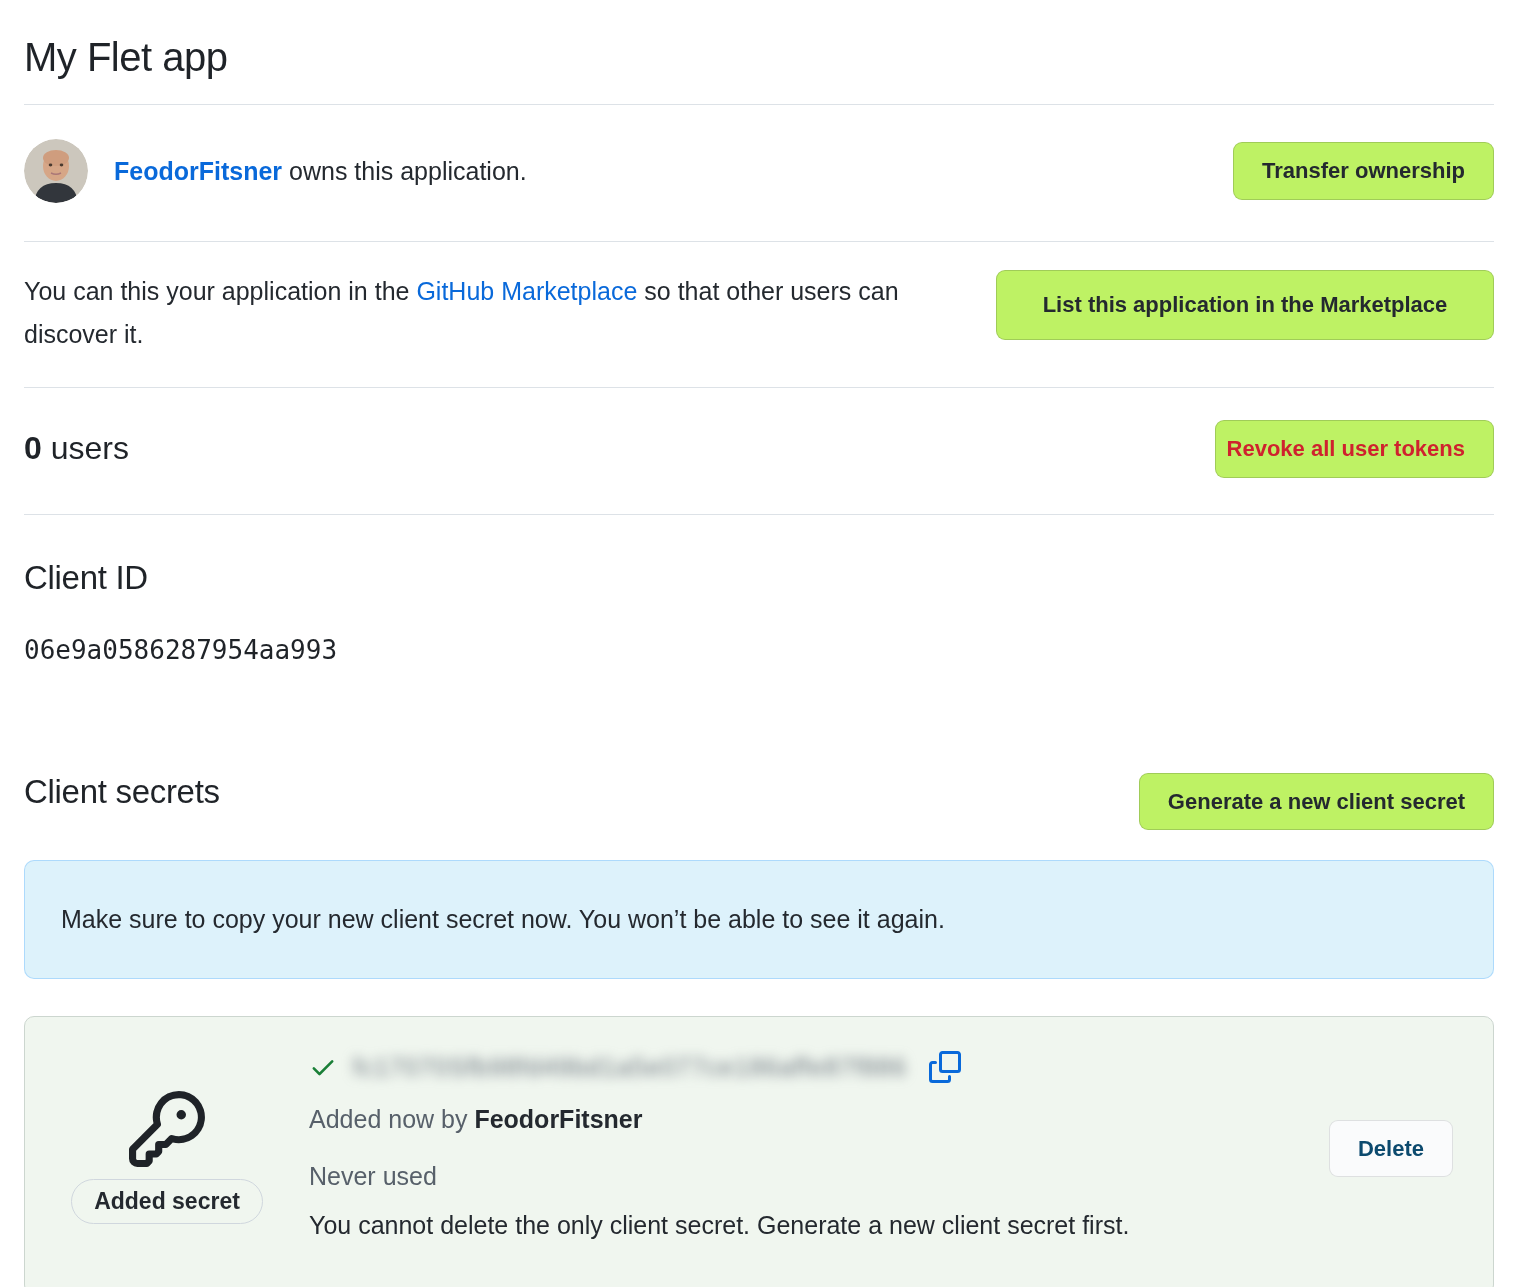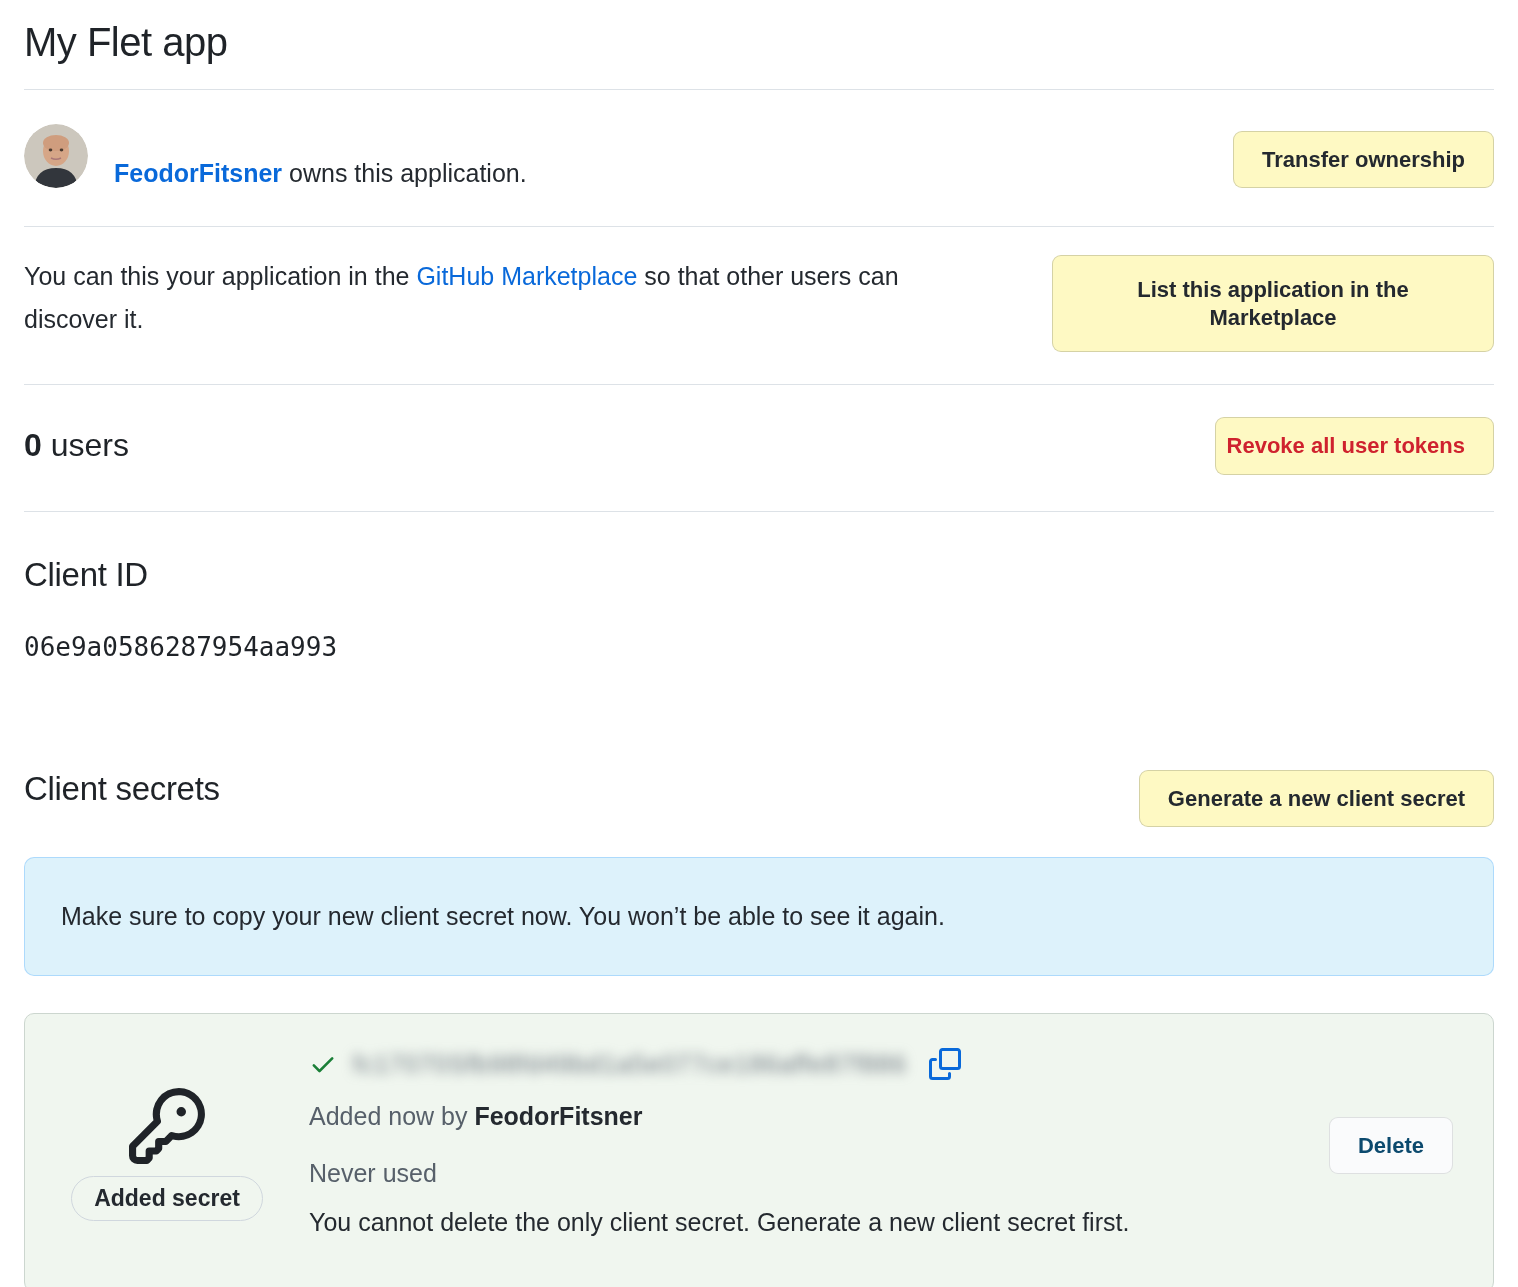--- a/index.html
+++ b/index.html
@@ -7,51 +7,51 @@
   body {
     width: 1518px; height: 1287px;
     font-family: "Liberation Sans", sans-serif;
     color: #24292f;
     overflow: hidden;
   }
   .container { padding: 0 24px; }
 
   h1.page-title {
     font-size: 40px; font-weight: 400; letter-spacing: -0.5px;
-    padding: 20px 0 24px 0; color: #1f2328;
+    padding: 20px 0 24px 0; color: #1f2328; margin-top: 15px;
   }
   .hr { border: none; border-top: 1px solid #dde2e7; height: 0; }
 
   
-  .owner-row { display: flex; align-items: flex-end; padding: 34px 0 38px 0; }
+  .owner-row { display: flex; align-items: center; padding: 34px 0 38px 0; }
   .avatar { width: 64px; height: 64px; border-radius: 50%; overflow: hidden; flex: 0 0 auto; display:block; }
   .owner-text { margin-left: 26px; font-size: 25px; color: #24292f; }
   .owner-link { color: #0969da; font-weight: 700; text-decoration: none; cursor: pointer; }
   .spacer { flex: 1 1 auto; }
 
   
   .gh-btn {
     display: inline-flex; align-items: center; justify-content: center;
-    background: #fef9c3;
+    background: #bef264;
     border: 1px solid rgba(27,31,36,0.18);
     border-radius: 9px;
     font-family: "Liberation Sans", sans-serif;
     font-size: 22px; font-weight: 700; color: #24292f;
     padding: 14px 28px; cursor: pointer; white-space: nowrap;
     line-height: 1.25;
   }
   .gh-btn.danger { color: #cf222e; padding-left: 11px; }
   .gh-btn.danger-disabled { color: #0c4a6e; background: #fafbfc; border-color: rgba(27,31,36,0.12); }
   .gh-btn.wrap { white-space: normal; text-align: center; }
 
   
   .marketplace-row { display: flex; align-items: flex-start; padding: 28px 0 32px 0; }
   .marketplace-text { font-size: 25px; line-height: 1.7; max-width: 968px; color: #24292f; }
   .marketplace-link { color: #0969da; text-decoration: none; cursor: pointer; }
-  .marketplace-btn { width: 442px; flex: 0 0 auto; margin-left: auto; padding: 20px 40px; }
+  .marketplace-btn { width: 498px; flex: 0 0 auto; margin-left: auto; padding: 20px 40px; }
 
   
   .users-row { display: flex; align-items: center; padding: 32px 0 36px 0; }
   .users-text { font-size: 32px; color: #1f2328; }
   .users-count { font-weight: 700; }
 
   
   .client-id-section { padding: 44px 0 0 0; }
   .section-heading { font-size: 33px; font-weight: 400; color: #1f2328; letter-spacing: -0.3px; }
   .client-id-value {

